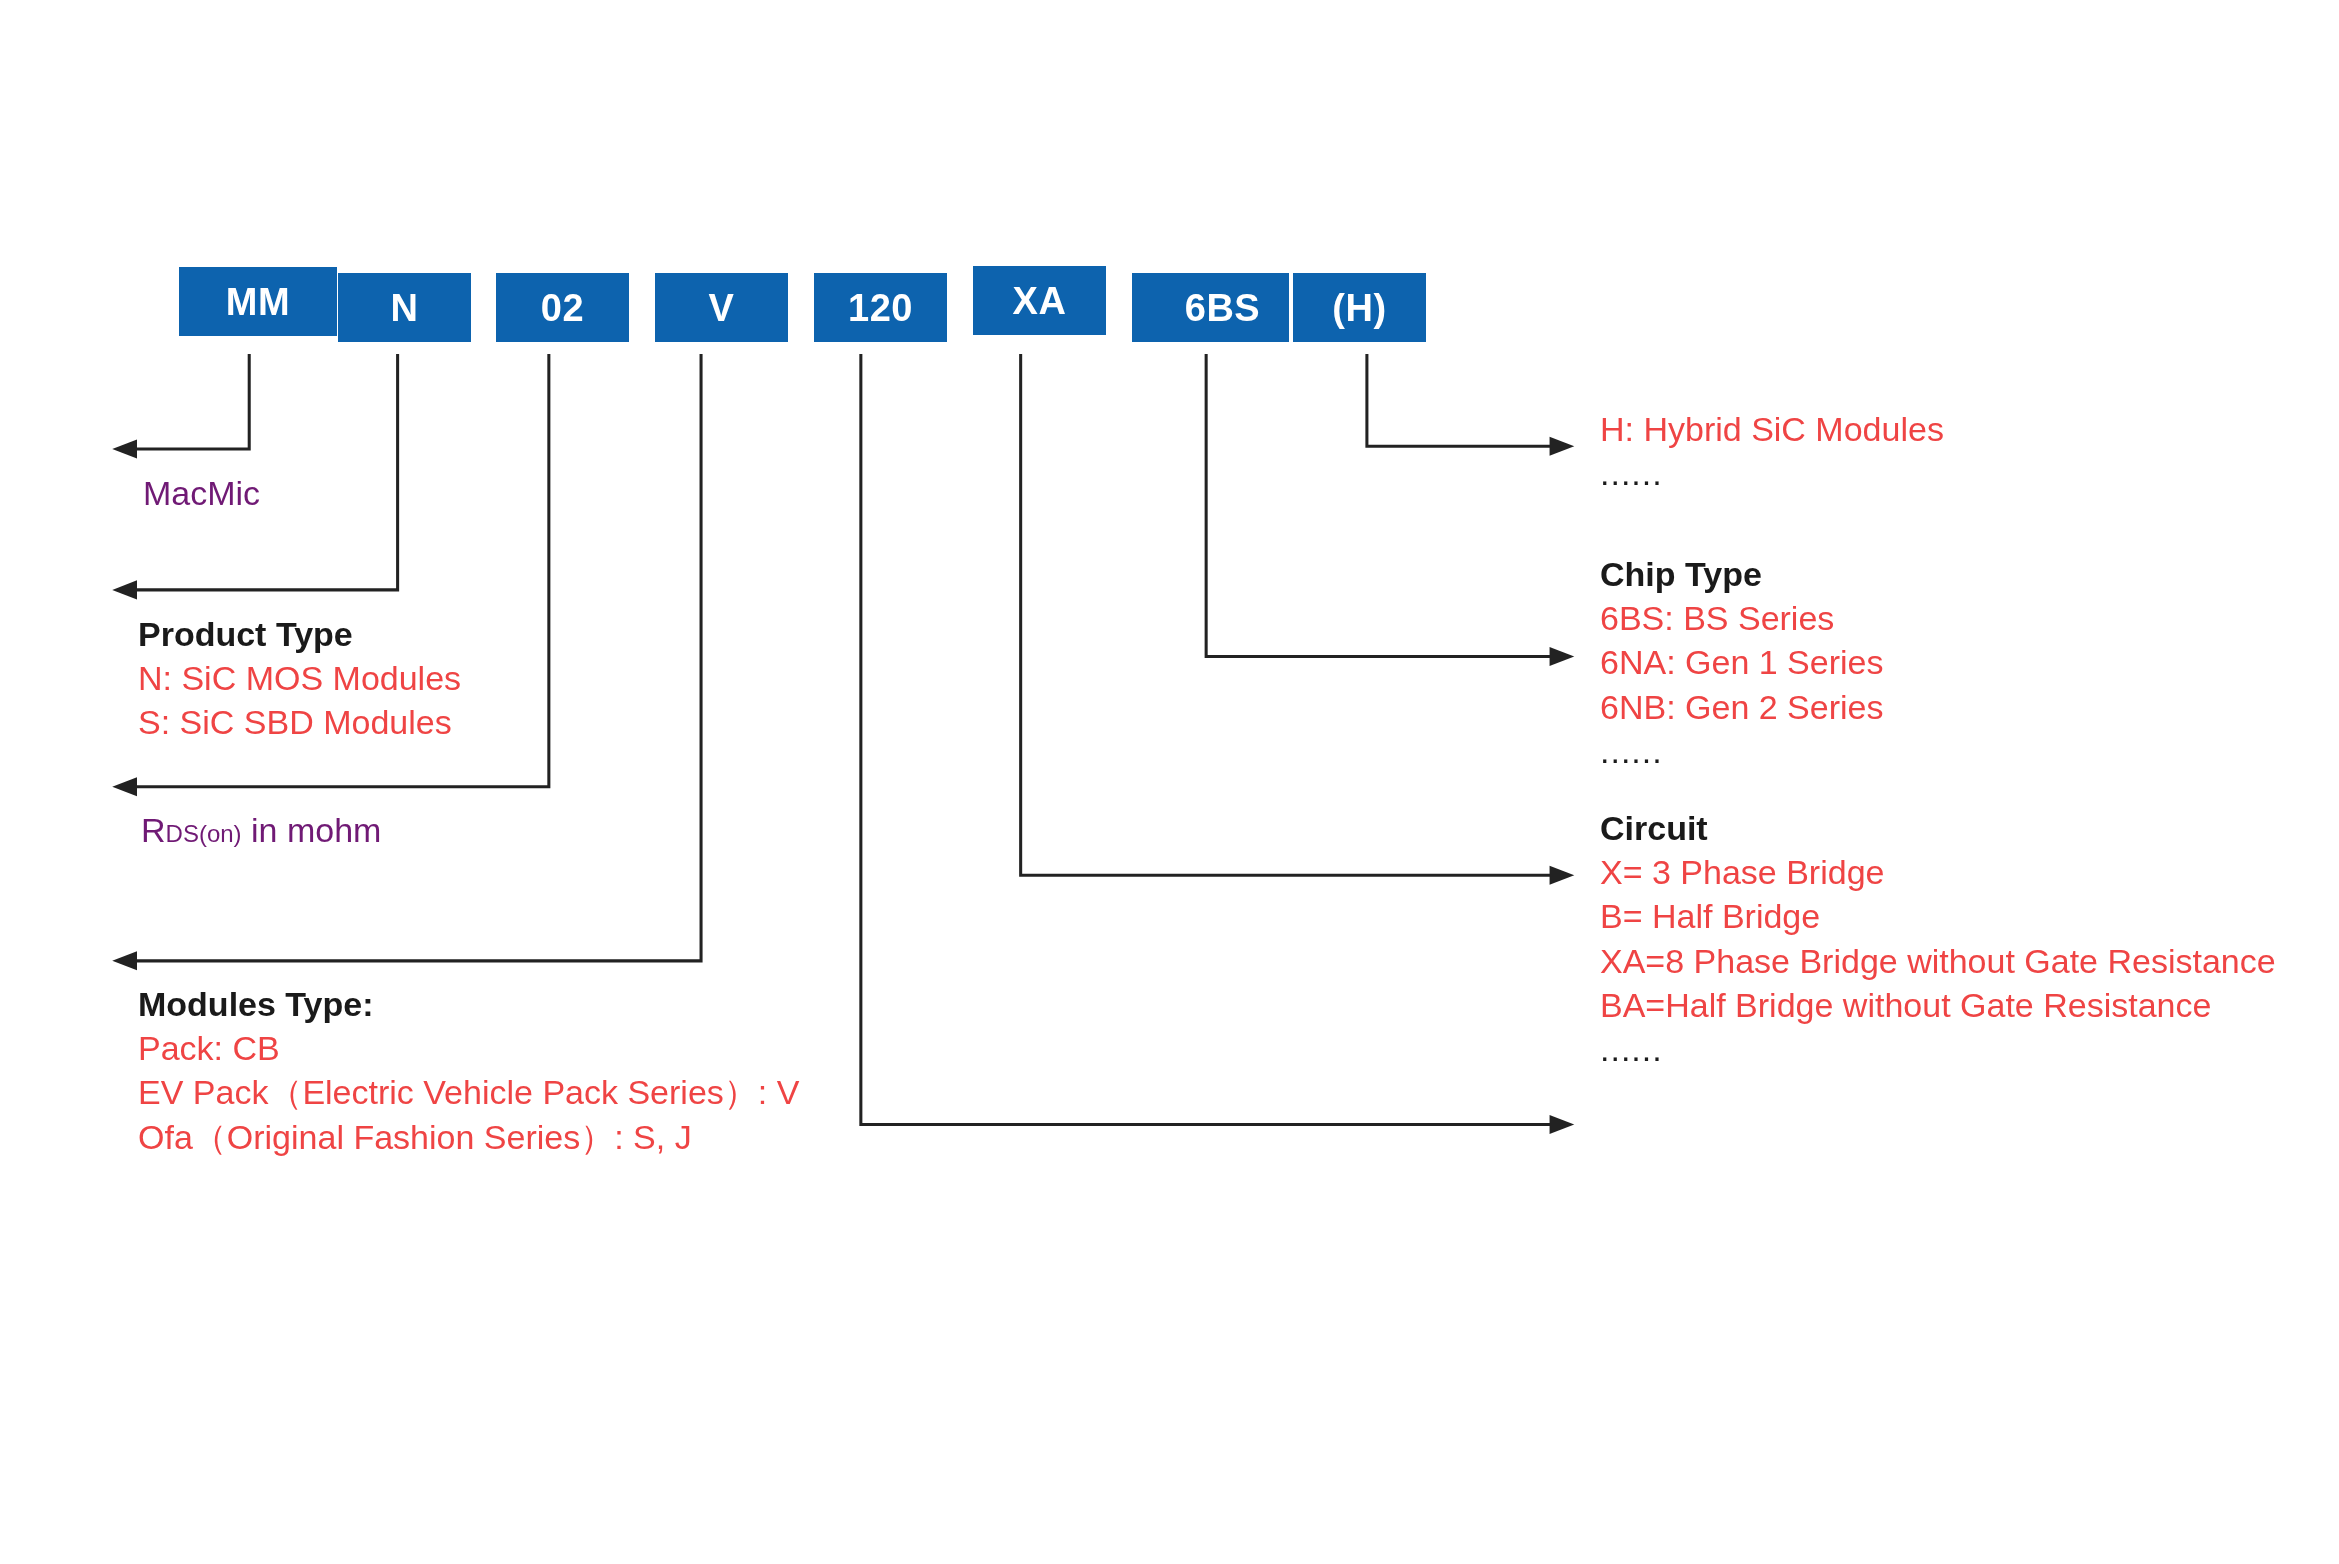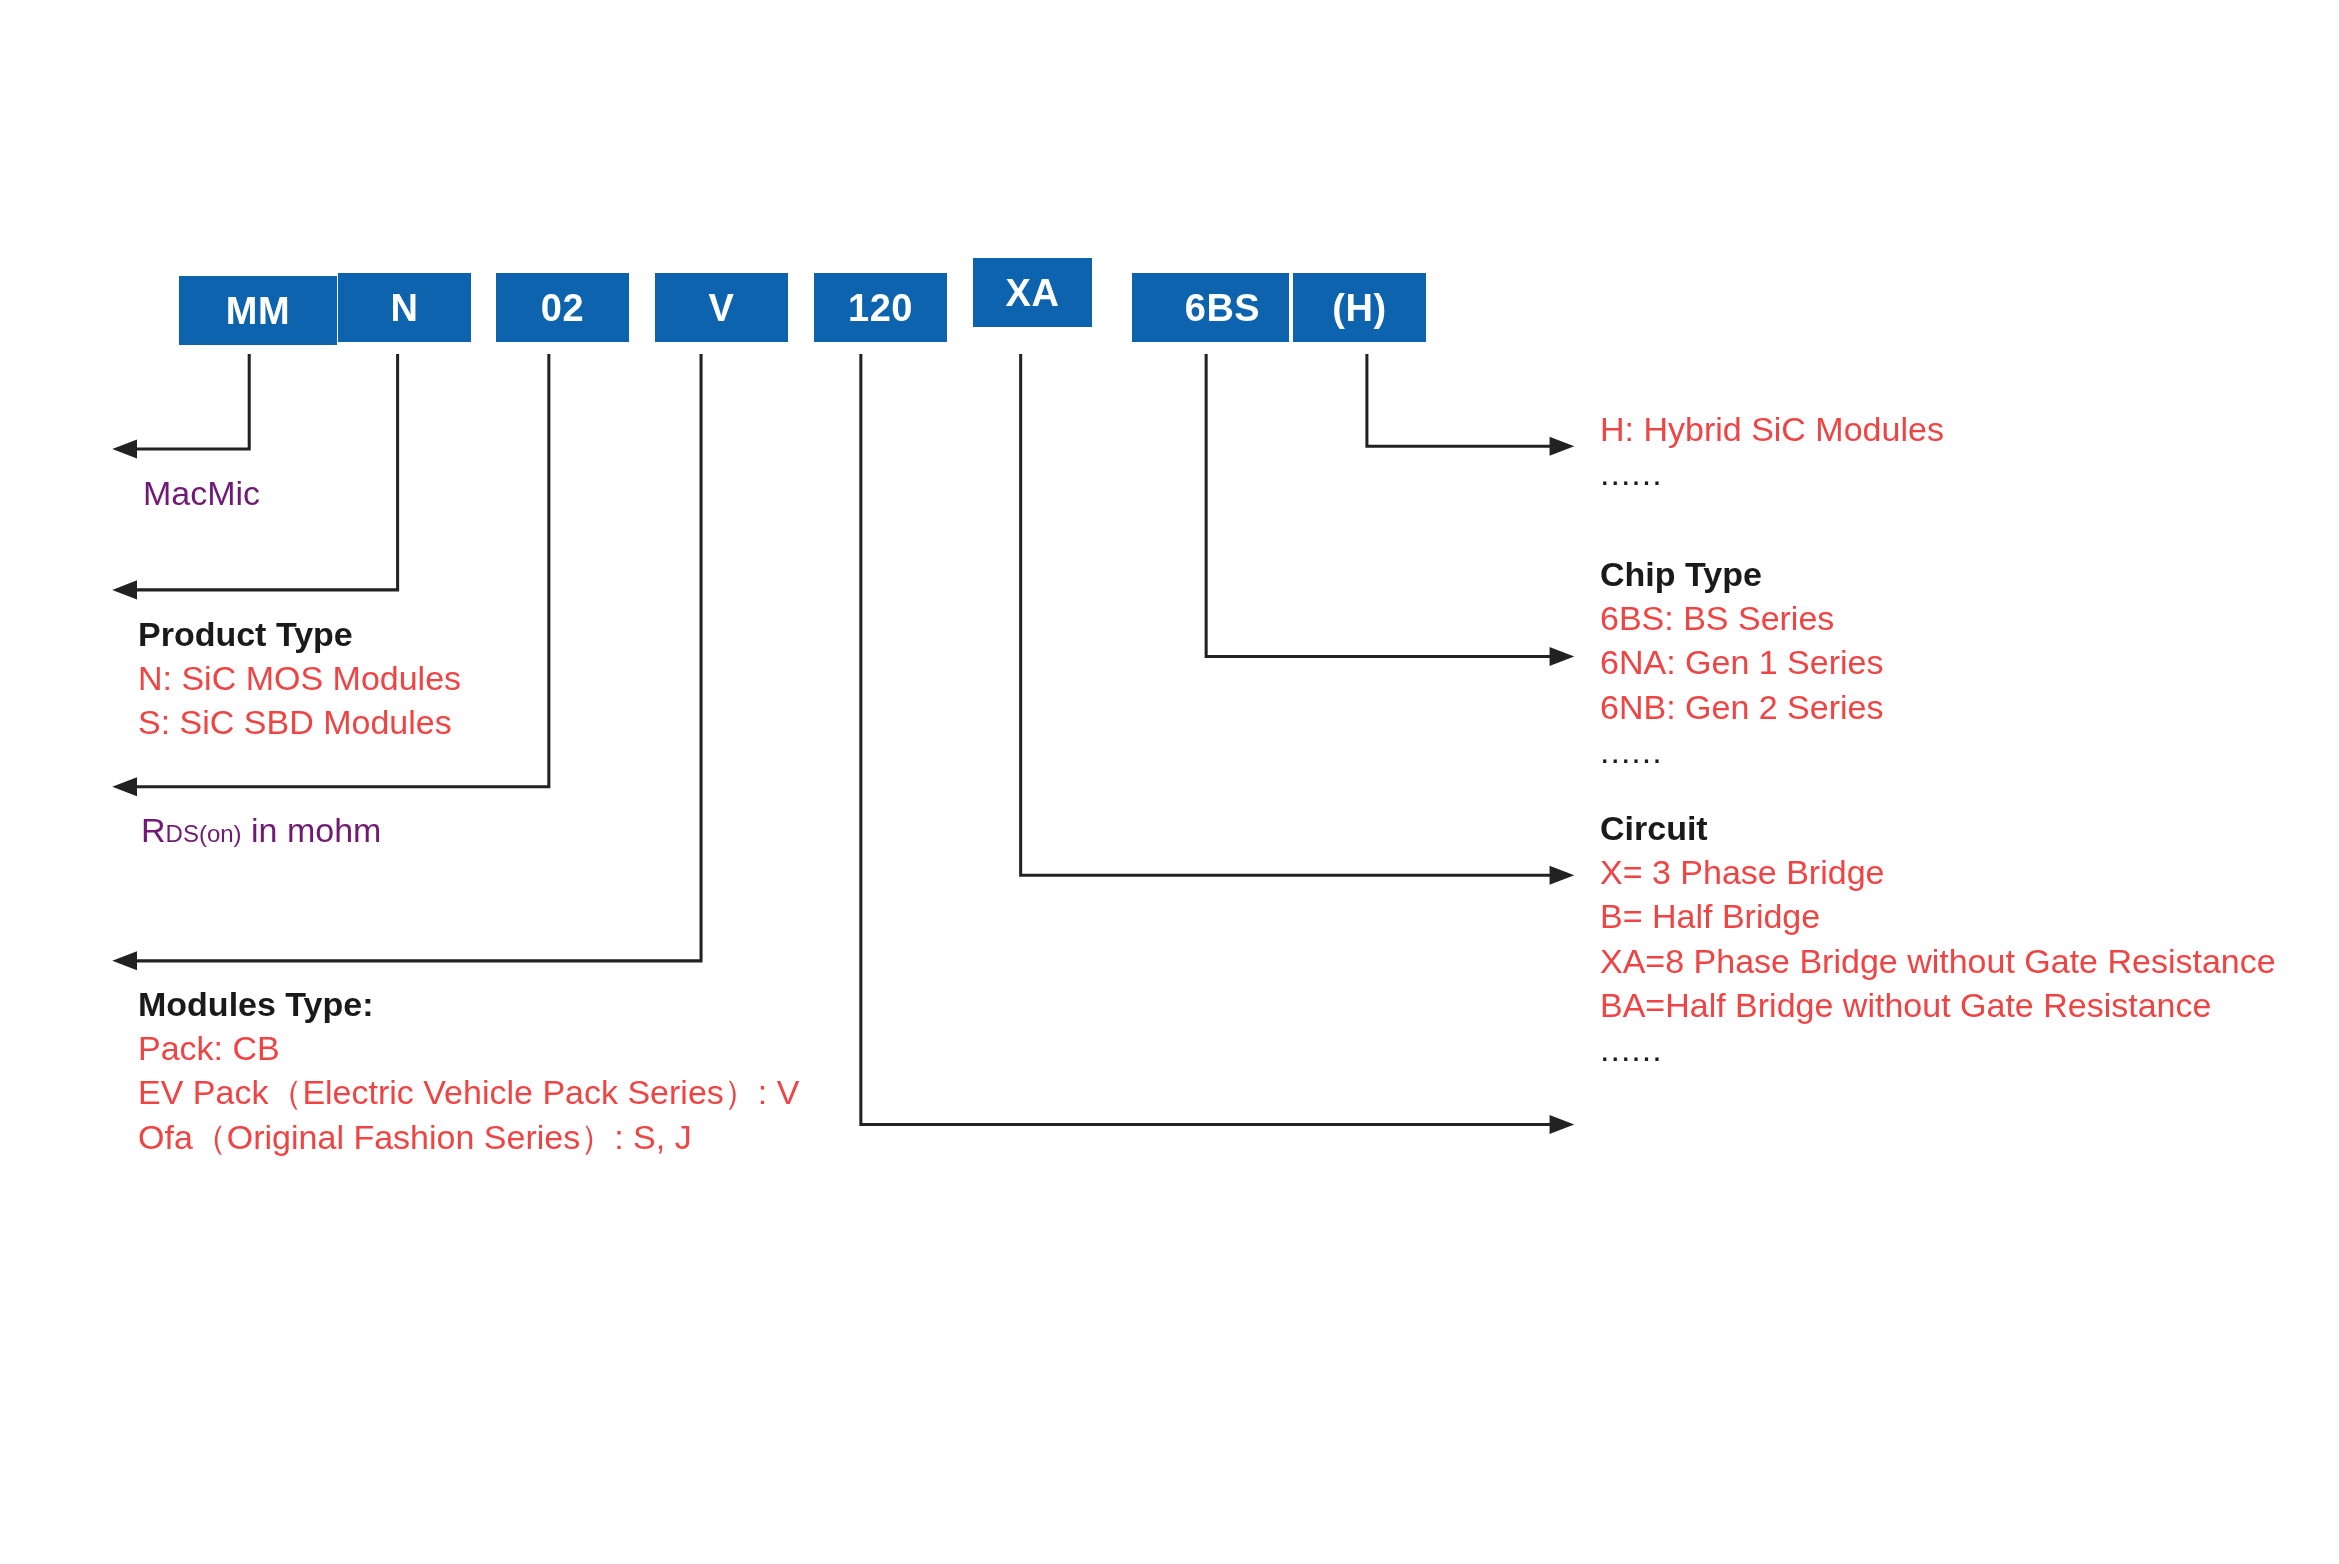--- a/index.html
+++ b/index.html
@@ -58,26 +58,26 @@
     white-space:nowrap;
     color:#701a75;
   }
   .sub{font-size:24px;}
 </style>
 </head>
 <body>
 
 <div id="stage">
 
-  <div class="code-box" style="left:179px;top:276px;width:158px;">MM</div>
+  <div class="code-box" style="left:179px;top:267px;width:158px;">MM</div>
   <div class="code-box" style="left:338px;top:273px;width:133px;">N</div>
   <div class="code-box" style="left:496px;top:273px;width:133px;">02</div>
   <div class="code-box" style="left:655px;top:273px;width:133px;">V</div>
   <div class="code-box" style="left:814px;top:273px;width:133px;">120</div>
-  <div class="code-box" style="left:973px;top:258px;width:119px;">XA</div>
+  <div class="code-box" style="left:973px;top:266px;width:133px;">XA</div>
   <div class="code-box" style="left:1132px;top:273px;width:133px;padding-left:24px;">6BS</div>
   <div class="code-box" style="left:1293px;top:273px;width:133px;">(H)</div>
 
   <svg class="wires" viewBox="0 0 2460 1645">
 
     <g>
       <polyline points="262,372 262,472 128,472"></polyline>
       <polygon points="118,472 144,462 144,482"></polygon>
     </g>
 

